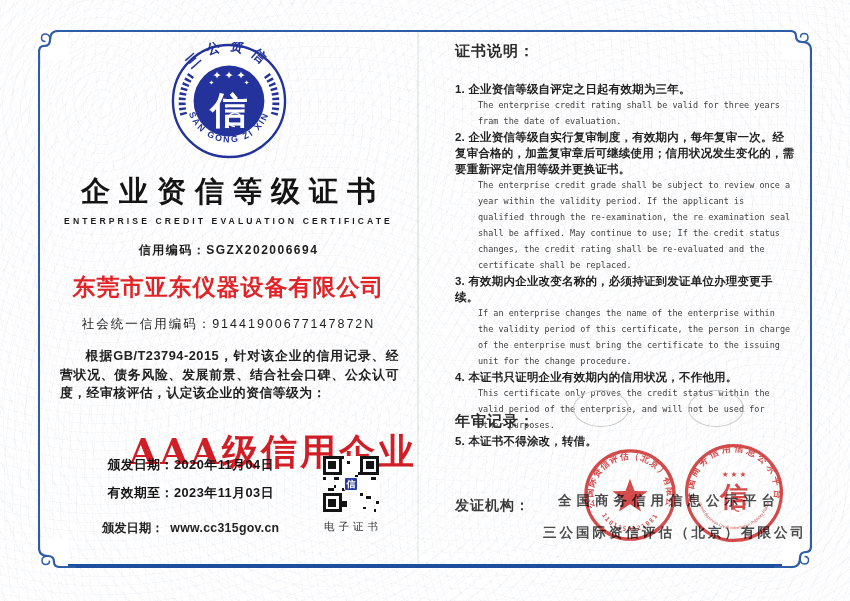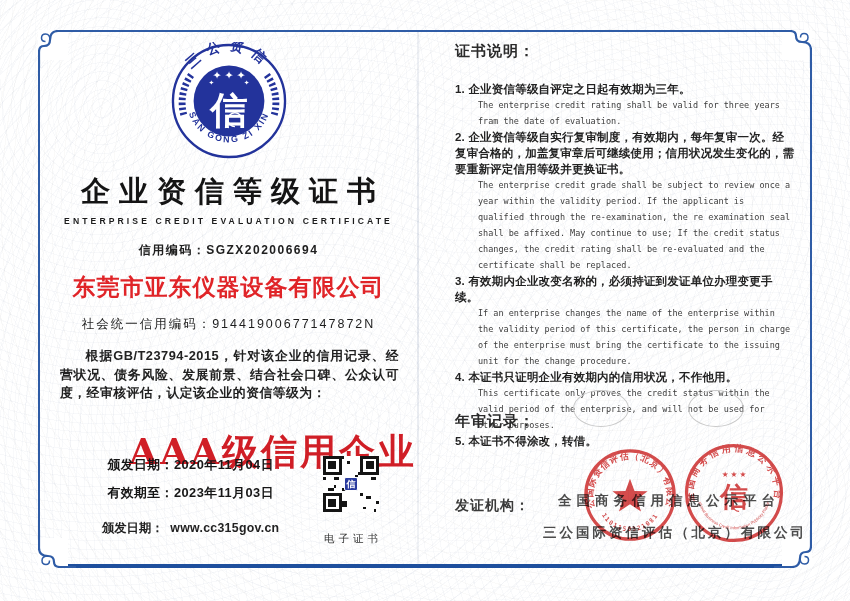--- a/index.html
+++ b/index.html
@@ -40,21 +40,21 @@
   .dates-block { position:absolute; left:62px; top:425px; text-align:center; }
   .date-row { font-size:12.8px; font-weight:bold; color:#161616; margin-bottom:11px; letter-spacing:.5px; }
   .query-row { margin-top:18px; font-size:12.3px; font-weight:bold; color:#222; }
   .query-row .url { font-weight:bold; letter-spacing:.3px; }
   .qr-block { position:absolute; left:283px; top:424px; width:60px; text-align:center; }
   #qr { position:relative; width:56px; height:56px; display:grid;
     grid-template-columns:repeat(21,1fr); grid-template-rows:repeat(21,1fr); background:#fff; }
   #qr .c { background:transparent; } #qr .c.on { background:#141414; }
   .qr-center { position:absolute; left:21px; top:21px; width:14px; height:14px; background:#2a3b9f;
     border:1.5px solid #fff; border-radius:2px; color:#fff; font-size:9px; line-height:12px; font-weight:bold; }
-  .qr-label { margin-top:20px; font-size:10.5px; color:#333; letter-spacing:4px;
+  .qr-label { margin-top:8px; font-size:10.5px; color:#333; letter-spacing:4px;
     font-family:"DejaVu Serif","Liberation Serif",serif; white-space:nowrap; }
 
   
   .page-right { position:absolute; left:455px; top:42px; width:340px; height:520px; text-align:left; }
   .instr-heading { font-size:15px; font-weight:bold; color:#2b2b2b; letter-spacing:1px; }
   .instr-list { margin-top:20px; }
   .instr-zh { font-size:11.5px; font-weight:bold; color:#222; line-height:16px; letter-spacing:.2px; }
   .instr-en { font-size:8.5px; color:#3c3c3c; line-height:16px; font-family:"DejaVu Sans Mono",monospace;margin-left:23px; }
   .annual-row { position:absolute; left:0; top:348px; width:340px; height:60px; }
   .annual-label { position:absolute; left:0; top:22px; font-size:15px; font-weight:bold; color:#2b2b2b; letter-spacing:1px; }

